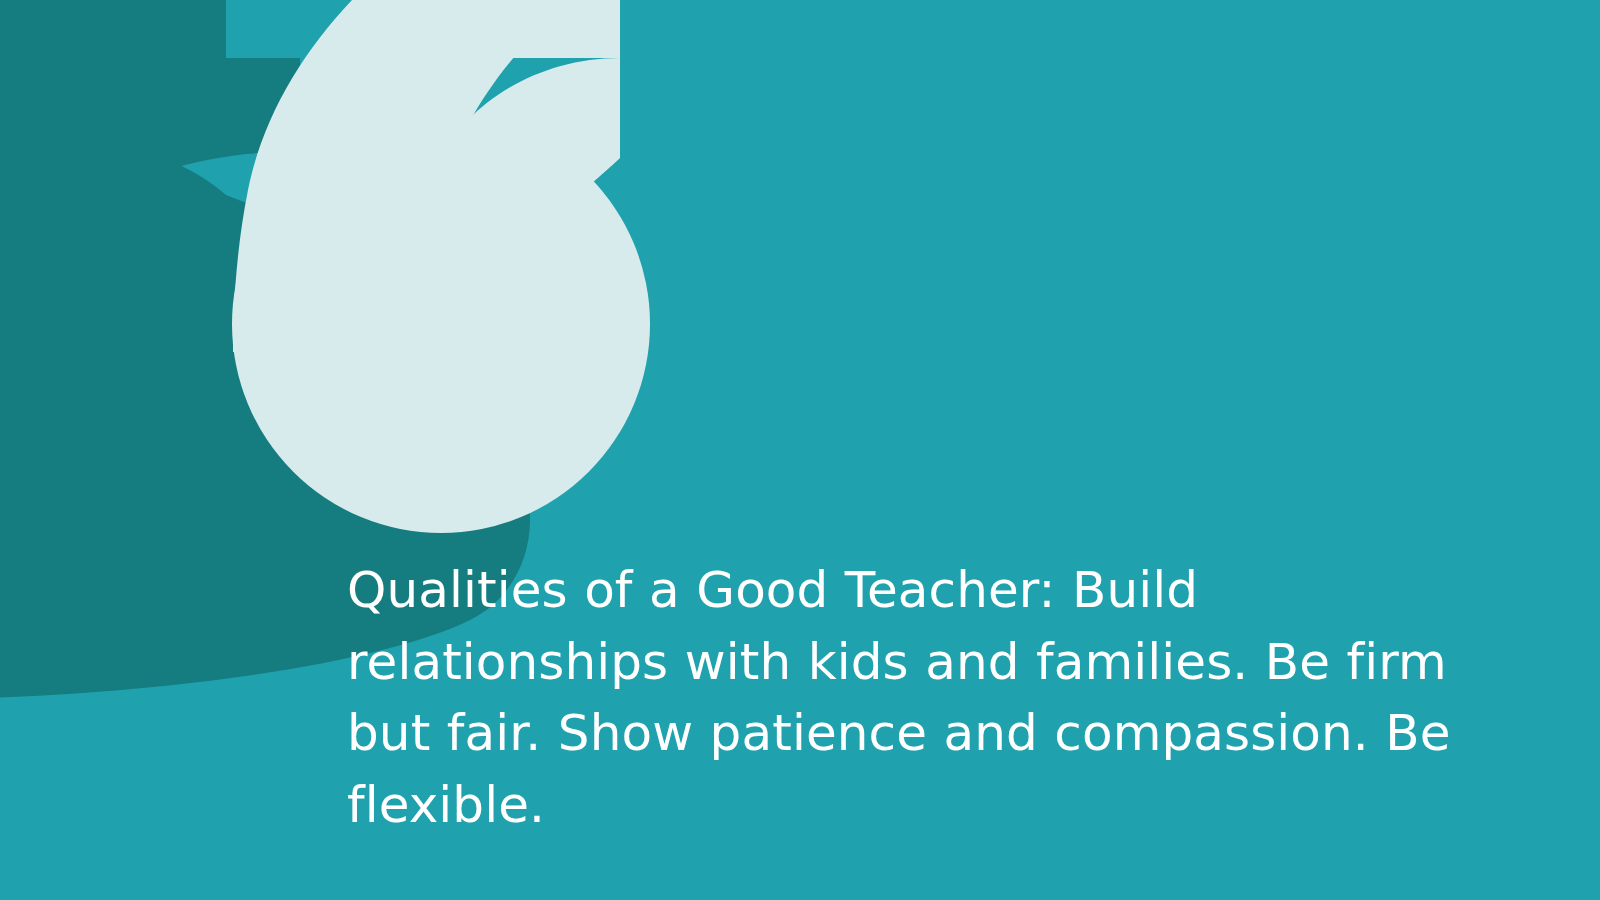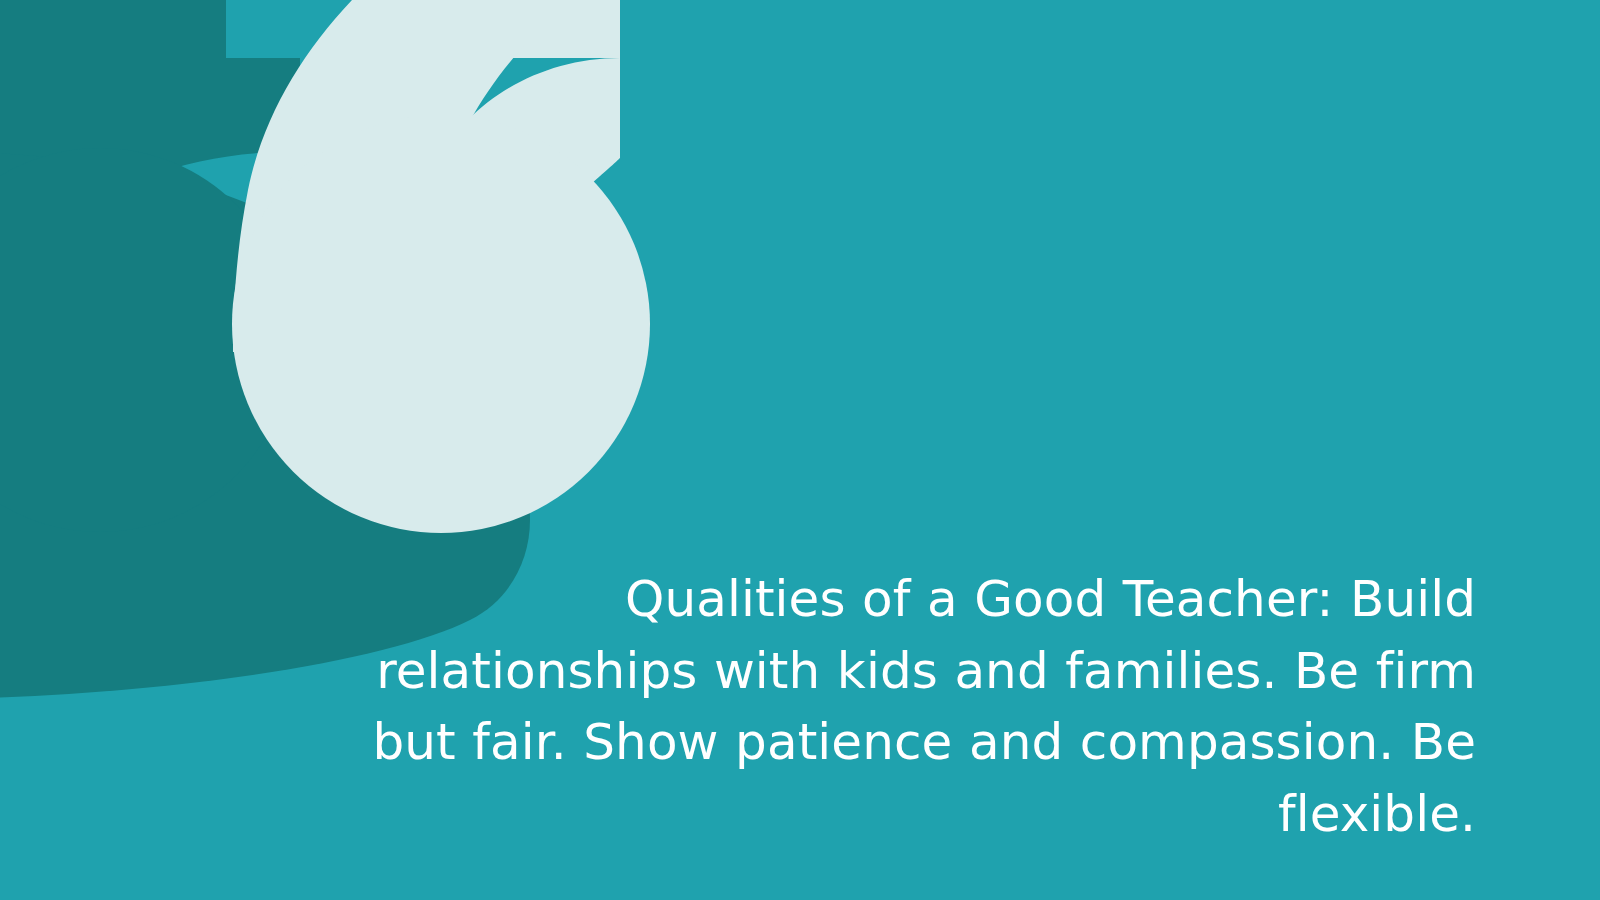--- a/index.html
+++ b/index.html
@@ -33,29 +33,28 @@
   }
 
   
   #quote-block {
     position: absolute;
     left: 340px;
     top: 548px;
     width: 1152px;
   }
   #quote-text {
-    margin: 16px;
+    margin: 7px;
     color: #FFFFFF;
     font-size: 50px;
     line-height: 71.5px;
     font-weight: 500;
     letter-spacing: 0.1px;
     word-spacing: 0.5px;
     font-family: "DejaVu Sans", "Liberation Sans", sans-serif;
-    text-align: right;
     -webkit-font-smoothing: antialiased;
   }
 </style>
 </head>
 <body>
 
 <div id="stage">
 
   <div id="numeral-art">
     <svg viewBox="0 0 1600 900" xmlns="http://www.w3.org/2000/svg" aria-hidden="true">

